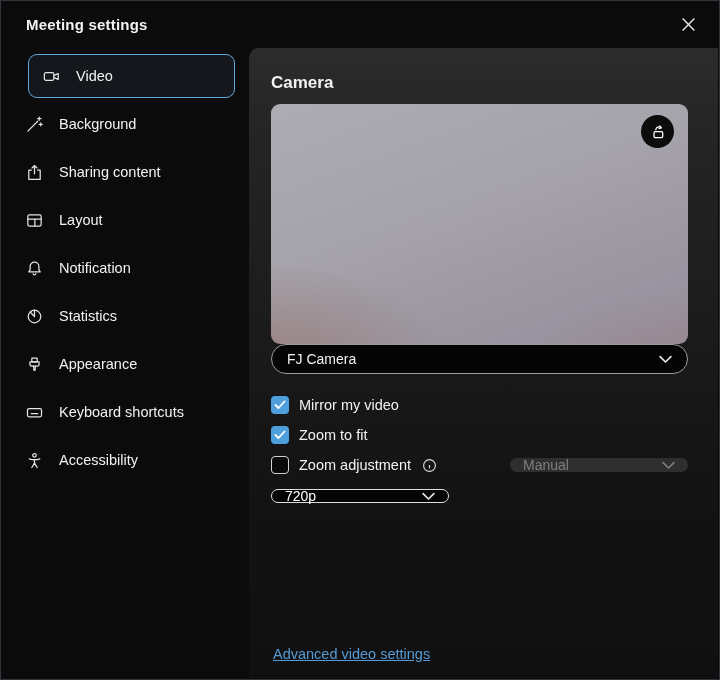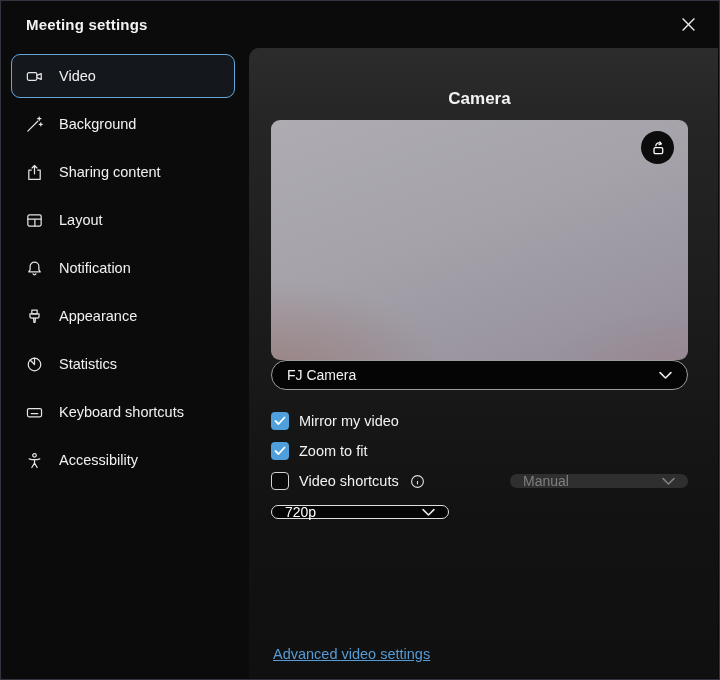--- a/index.html
+++ b/index.html
@@ -14,30 +14,30 @@
   .title { font-weight:bold; font-size:15px; letter-spacing:.2px; }
   .close-btn { width:30px; height:30px; display:flex; align-items:center; justify-content:center;
                cursor:pointer; border-radius:6px; }
   .close-btn svg { width:15px; height:15px; stroke:#e8e8e8; stroke-width:1.3; }
 
   
   .sidebar { position:absolute; top:49px; left:0; width:248px; bottom:1px; padding:4px 14px 0 10px; }
   .side-item { height:44px; margin-bottom:4px; display:flex; align-items:center; gap:15px;
                padding:0 13px; border-radius:9px; border:1.5px solid transparent;
                font-size:14.5px; color:#eceaea; cursor:pointer; }
-  .side-item.selected { border-color:#62a6da; background:#14181d; }
+  .side-item.selected { border-color:#62a6da; background:#14181d;margin-left:17px; }
   .side-item .icn { width:19px; height:19px; flex:0 0 19px; display:flex; }
   .side-item .icn svg { width:19px; height:19px; stroke:#e6e4e4; stroke-width:1.3;
                         fill:none; stroke-linecap:round; stroke-linejoin:round; }
 
   
   .panel { position:absolute; left:248px; top:47px; right:1px; bottom:1px;
-           border-top-left-radius:10px; padding:16px 30px 0 22px;
+           border-top-left-radius:10px; padding:0 30px 0 22px;
            background:linear-gradient(180deg,#2c2c2c 0%,#262626 10%,#1d1d1d 38%,
-                       #161616 60%,#121212 76%,#101010 100%);text-align:center; }
+                       #161616 60%,#121212 76%,#101010 100%); }
   .panel-heading { margin-top:25px; font-size:17px; font-weight:bold; }
 
   .preview { margin-top:11px; height:240px; border-radius:9px; position:relative;
      background:
        radial-gradient(60% 55% at 0% 105%, rgba(148,108,98,.50), rgba(148,108,98,0) 70%),
        radial-gradient(55% 45% at 100% 108%, rgba(164,124,130,.40), rgba(164,124,130,0) 65%),
        linear-gradient(160deg,#aeacb2 0%,#a5a2aa 45%,#9a95a0 80%,#938d99 100%); }
   .rotate-btn { position:absolute; top:11px; right:14px; width:33px; height:33px;
                 border-radius:50%; background:#0c0c0c; display:flex; align-items:center;
                 justify-content:center; cursor:pointer; }
@@ -140,36 +140,36 @@
             <path d="M10 3.2a4.6 4.6 0 0 0-4.6 4.6v3.4L4 13.6h12l-1.4-2.4V7.8A4.6 4.6 0 0 0 10 3.2z"></path>
         <path d="M8.5 15.6a1.6 1.6 0 0 0 3 0"></path>
           </svg>
       </span>
       <span class="lbl">Notification</span>
     </div>
 
     <div class="side-item">
       <span class="icn">
         <svg viewBox="0 0 20 20">
+            <circle cx="10" cy="10" r="6.6"></circle>
+        <path d="M10 10V3.4M10 10L5.4 5.3"></path>
+          </svg>
+      </span>
+      <span class="lbl">Statistics</span>
+    </div>
+
+    <div class="side-item">
+      <span class="icn">
+        <svg viewBox="0 0 20 20">
             <path d="M7.2 3.4h5.6v3.8H7.2z"></path>
         <path d="M5.2 7.2h9.6v2.6a2 2 0 0 1-2 2H7.2a2 2 0 0 1-2-2V7.2z"></path>
         <path d="M9 11.8l.4 4.3h1.2l.4-4.3"></path>
           </svg>
       </span>
       <span class="lbl">Appearance</span>
-    </div>
-
-    <div class="side-item">
-      <span class="icn">
-        <svg viewBox="0 0 20 20">
-            <circle cx="10" cy="10" r="6.6"></circle>
-        <path d="M10 10V3.4M10 10L5.4 5.3"></path>
-          </svg>
-      </span>
-      <span class="lbl">Statistics</span>
     </div>
 
     <div class="side-item">
       <span class="icn">
         <svg viewBox="0 0 20 20">
             <rect x="2.6" y="5.8" width="14.8" height="8.8" rx="1.6"></rect>
         <path d="M6.6 11.2h6.8"></path>
           </svg>
       </span>
       <span class="lbl">Keyboard shortcuts</span>
@@ -232,21 +232,21 @@
                 <path d="M1.5 5l3 3 6-6.5"></path>
               </svg>
           </span>
           <span class="lbl">Zoom to fit</span>
         </div>
       </div>
 
       <div class="opt-row split">
         <div class="left-group">
           <span class="checkbox unchecked"></span>
-          <span class="lbl">Video shortcuts</span>
+          <span class="lbl">Zoom adjustment</span>
           <span class="info">
             <svg viewBox="0 0 15 15">
                 <circle cx="7.5" cy="7.5" r="5.9"></circle>
             <path d="M7.5 7v3.4"></path>
                 <path d="M7.5 4.6v.2"></path>
               </svg>
           </span>
         </div>
         <div class="mini-select disabled">
           <span>Manual</span>

